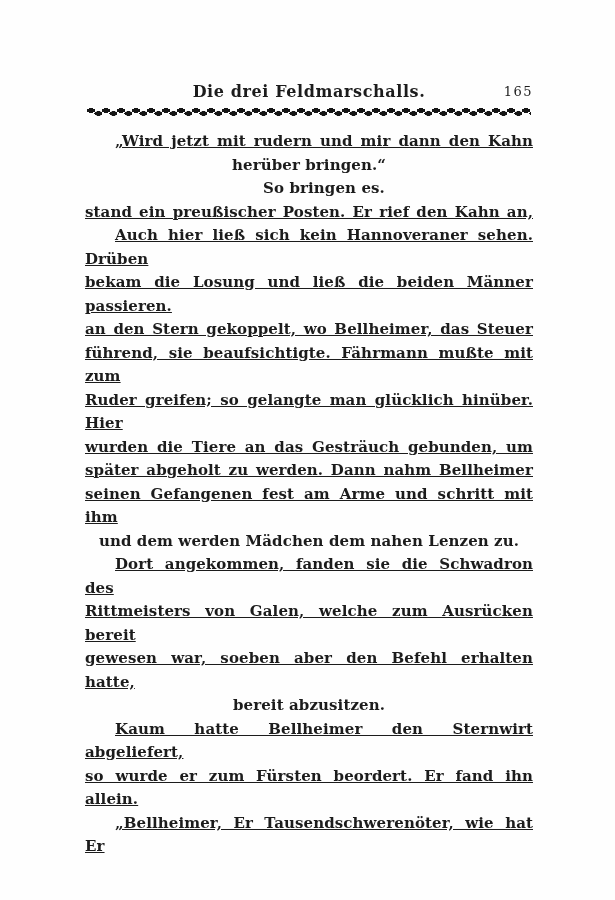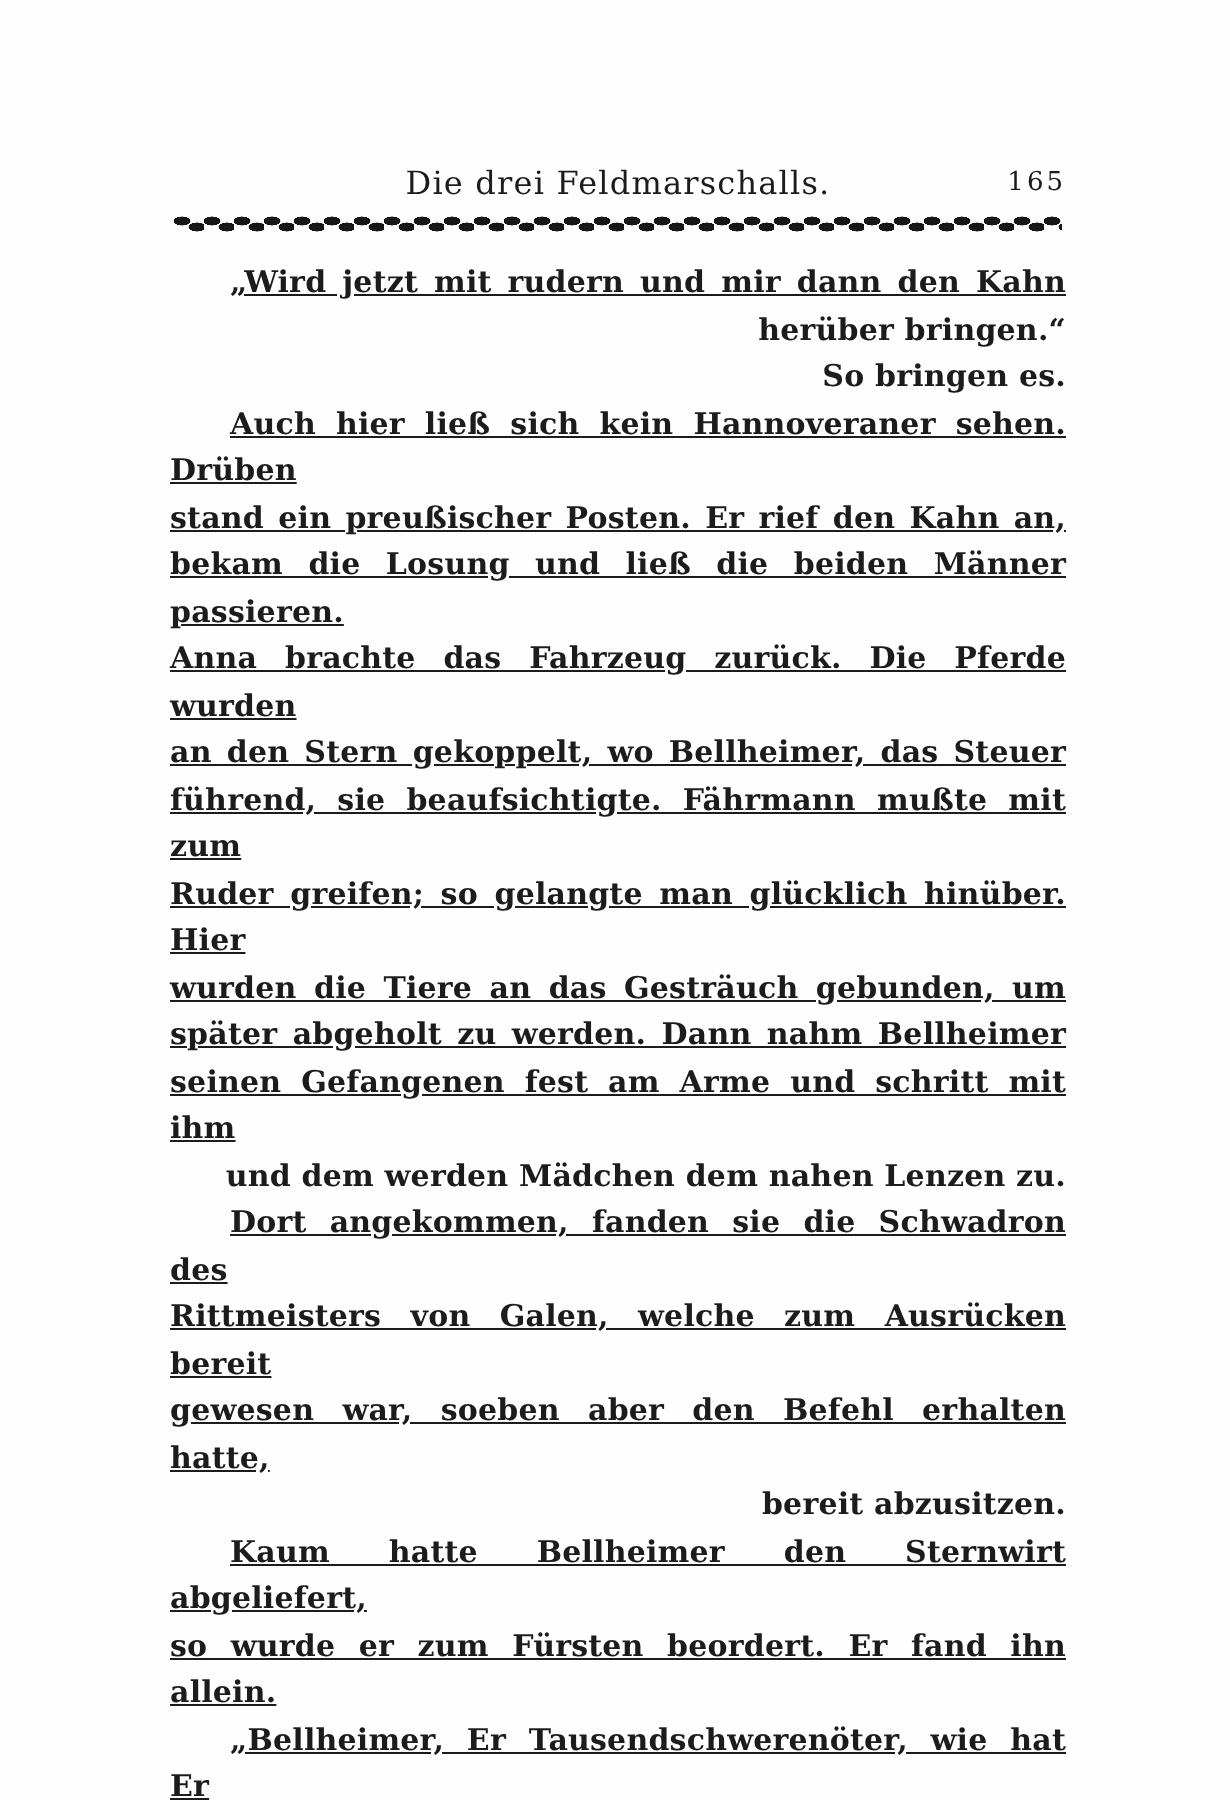--- a/index.html
+++ b/index.html
@@ -23,21 +23,21 @@
   .header {
     position: absolute;
     top: 82px; left: 0;
     width: 448px; height: 20px;
   }
   .title {
     position: absolute;
     left: 50%; top: 0;
     transform: translateX(-50%);
     font-size: 16px;
-    font-weight: normal;
+    font-weight: bold;
     letter-spacing: 0.6px;
     white-space: nowrap;
   }
   .pagenum {
     position: absolute;
     right: 0; top: 2px;
     font-size: 13px;
     font-weight: normal;
     letter-spacing: 1.5px;
   }
@@ -53,21 +53,21 @@
   }
   .bodytext {
     position: absolute;
     top: 130px; left: 0;
     width: 448px;
     font-size: 15px;
     font-weight: bold;
     line-height: 23.5px;
     letter-spacing: 0.1px;
   }
-  .line { text-align: right; }
+  .line { text-align: center; }
   .jl { text-align: justify; text-align-last: justify; text-decoration: underline; }
   .indent { text-indent: 30px; }
 </style>
 </head>
 <body>
 
 <div class="page">
   <div class="content">
 
     <div class="header">
@@ -82,24 +82,23 @@
       <div>
         <div class="line jl indent">„Wird jetzt mit rudern und mir dann den Kahn</div>
         <div class="line">herüber bringen.“</div>
       </div>
 
       <div>
         <div class="line indent">So bringen es.</div>
       </div>
 
       <div>
+        <div class="line jl">stand ein preußischer Posten. Er rief den Kahn an,</div>
         <div class="line jl indent">Auch hier ließ sich kein Hannoveraner sehen. Drüben</div>
-        <div class="line jl">stand ein preußischer Posten. Er rief den Kahn an,</div>
         <div class="line jl">bekam die Losung und ließ die beiden Männer passieren.</div>
-        <div class="line jl">Anna brachte das Fahrzeug zurück. Die Pferde wurden</div>
         <div class="line jl">an den Stern gekoppelt, wo Bellheimer, das Steuer</div>
         <div class="line jl">führend, sie beaufsichtigte. Fährmann mußte mit zum</div>
         <div class="line jl">Ruder greifen; so gelangte man glücklich hinüber. Hier</div>
         <div class="line jl">wurden die Tiere an das Gesträuch gebunden, um</div>
         <div class="line jl">später abgeholt zu werden. Dann nahm Bellheimer</div>
         <div class="line jl">seinen Gefangenen fest am Arme und schritt mit ihm</div>
         <div class="line">und dem werden Mädchen dem nahen Lenzen zu.</div>
       </div>
 
       <div>

